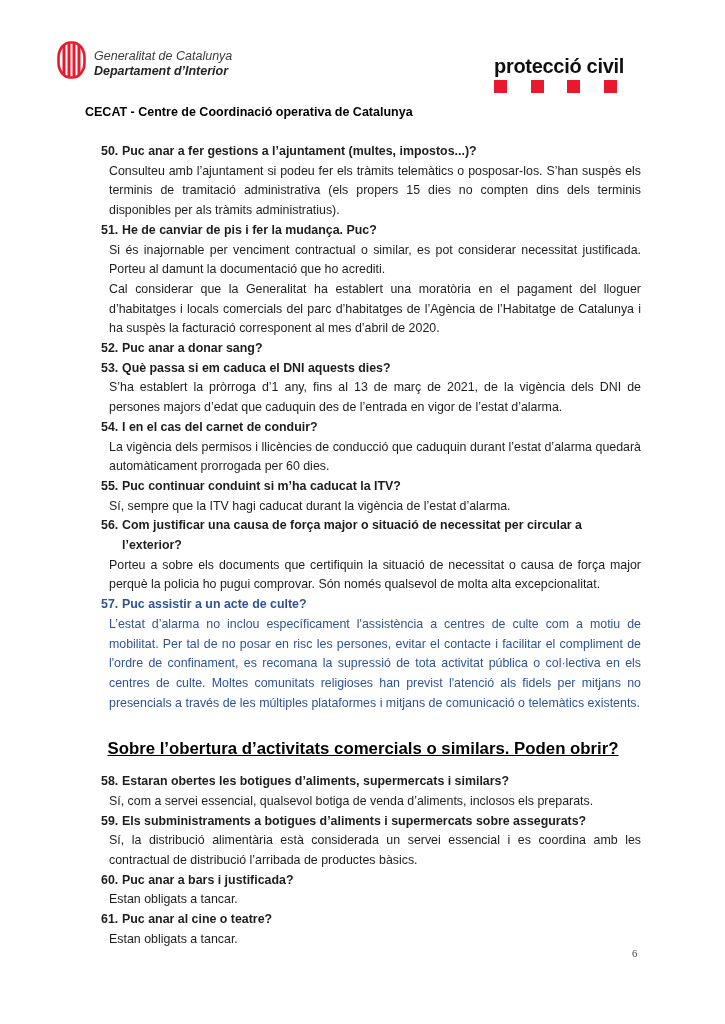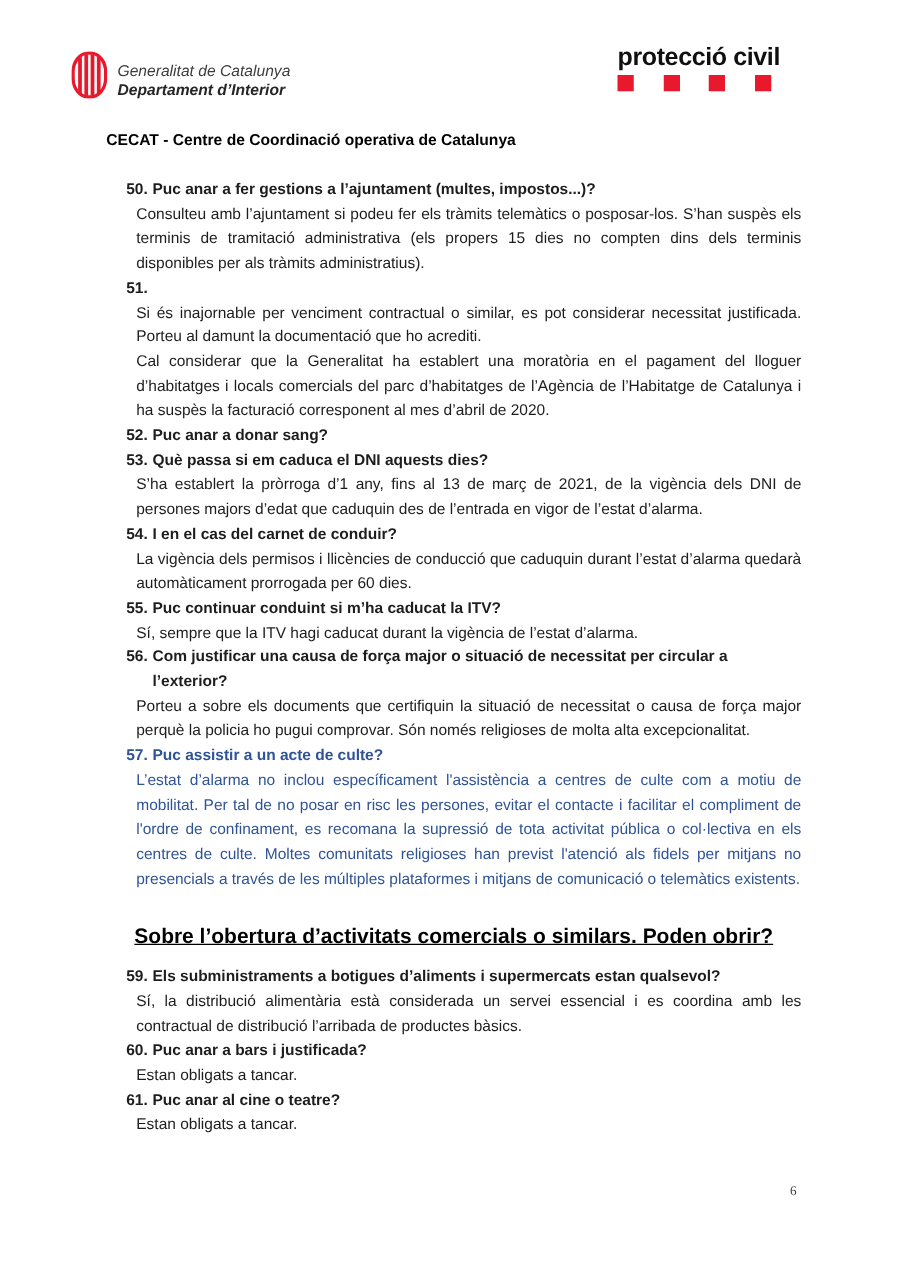--- a/index.html
+++ b/index.html
@@ -13,21 +13,21 @@
   }
 
   
   .gencat-logo {
     position: absolute; top: 41px; left: 57px;
     display: flex; align-items: center; gap: 8px; font-style: italic;
   }
   .gencat-text { font-size: 12.5px; line-height: 15px; color: #3d3d3d; padding-top: 4px; }
   .gencat-text .dept { font-weight: bold; color: #252525; }
 
-  .pc-logo { position: absolute; top: 35px; left: 494px; width: 134px; }
+  .pc-logo { position: absolute; top: 55px; left: 494px; width: 134px; }
   .pc-name { font-size: 20px; font-weight: bold; letter-spacing: -0.3px; color: #101010; line-height: 22px; }
   .pc-squares { display: flex; justify-content: space-between; width: 123px; margin-top: 3px; }
   .pc-square { width: 13px; height: 13px; background: #e8192c; }
 
   .cecat {
     position: absolute; top: 105px; left: 85px;
     font-size: 12.5px; font-weight: bold; color: #000000; text-align: right;
   }
 
   
@@ -99,20 +99,21 @@
       <div class="faq-q">
         <span class="num">50.</span>
         <span>Puc anar a fer gestions a l’ajuntament (multes, impostos...)?</span>
       </div>
       <p class="faq-a">Consulteu amb l’ajuntament si podeu fer els tràmits telemàtics o posposar-los. S’han suspès els terminis de tramitació administrativa (els propers 15 dies no compten dins dels terminis disponibles per als tràmits administratius).</p>
     </div>
 
     <div class="faq-item">
       <div class="faq-q">
         <span class="num">51.</span>
+        <span>He de canviar de pis i fer la mudança. Puc?</span>
       </div>
       <p class="faq-a">Si és inajornable per venciment contractual o similar, es pot considerar necessitat justificada. Porteu al damunt la documentació que ho acrediti.</p>
       <p class="faq-a">Cal considerar que la Generalitat ha establert una moratòria en el pagament del lloguer d’habitatges i locals comercials del parc d’habitatges de l’Agència de l’Habitatge de Catalunya i ha suspès la facturació corresponent al mes d’abril de 2020.</p>
     </div>
 
     <div class="faq-item">
       <div class="faq-q">
         <span class="num">52.</span>
         <span>Puc anar a donar sang?</span>
       </div>
@@ -140,38 +141,45 @@
         <span>Puc continuar conduint si m’ha caducat la ITV?</span>
       </div>
       <p class="faq-a">Sí, sempre que la ITV hagi caducat durant la vigència de l’estat d’alarma.</p>
     </div>
 
     <div class="faq-item">
       <div class="faq-q">
         <span class="num">56.</span>
         <span>Com justificar una causa de força major o situació de necessitat per circular a l’exterior?</span>
       </div>
-      <p class="faq-a">Porteu a sobre els documents que certifiquin la situació de necessitat o causa de força major perquè la policia ho pugui comprovar. Són només religioses de molta alta excepcionalitat.</p>
+      <p class="faq-a">Porteu a sobre els documents que certifiquin la situació de necessitat o causa de força major perquè la policia ho pugui comprovar. Són només qualsevol de molta alta excepcionalitat.</p>
     </div>
 
     <div class="faq-item item-blue">
       <div class="faq-q">
         <span class="num">57.</span>
         <span>Puc assistir a un acte de culte?</span>
       </div>
       <p class="faq-a">L’estat d’alarma no inclou específicament l'assistència a centres de culte com a motiu de mobilitat. Per tal de no posar en risc les persones, evitar el contacte i facilitar el compliment de l'ordre de confinament, es recomana la supressió de tota activitat pública o col·lectiva en els centres de culte. Moltes comunitats religioses han previst l'atenció als fidels per mitjans no presencials a través de les múltiples plataformes i mitjans de comunicació o telemàtics existents.</p>
     </div>
 
     <h1 class="section-title">Sobre l’obertura d’activitats comercials o similars. Poden obrir?</h1>
 
+    <div class="faq-item">
+      <div class="faq-q">
+        <span class="num">58.</span>
+        <span>Estaran obertes les botigues d’aliments, supermercats i similars?</span>
+      </div>
+      <p class="faq-a">Sí, com a servei essencial, qualsevol botiga de venda d’aliments, inclosos els preparats.</p>
+    </div>
 
     <div class="faq-item">
       <div class="faq-q">
         <span class="num">59.</span>
-        <span>Els subministraments a botigues d’aliments i supermercats estan qualsevol?</span>
+        <span>Els subministraments a botigues d’aliments i supermercats sobre assegurats?</span>
       </div>
       <p class="faq-a">Sí, la distribució alimentària està considerada un servei essencial i es coordina amb les contractual de distribució l’arribada de productes bàsics.</p>
     </div>
 
     <div class="faq-item">
       <div class="faq-q">
         <span class="num">60.</span>
         <span>Puc anar a bars i justificada?</span>
       </div>
       <p class="faq-a">Estan obligats a tancar.</p>

